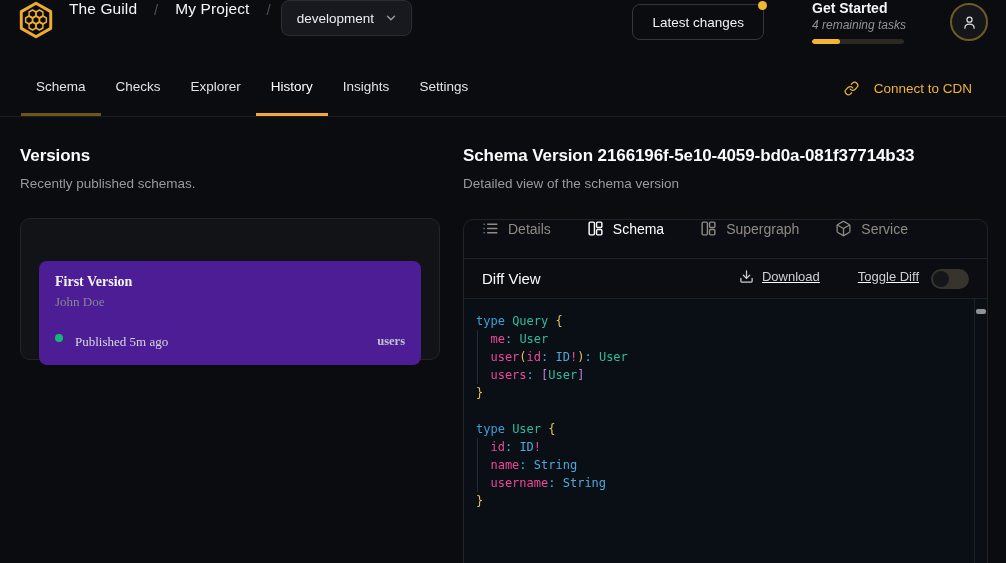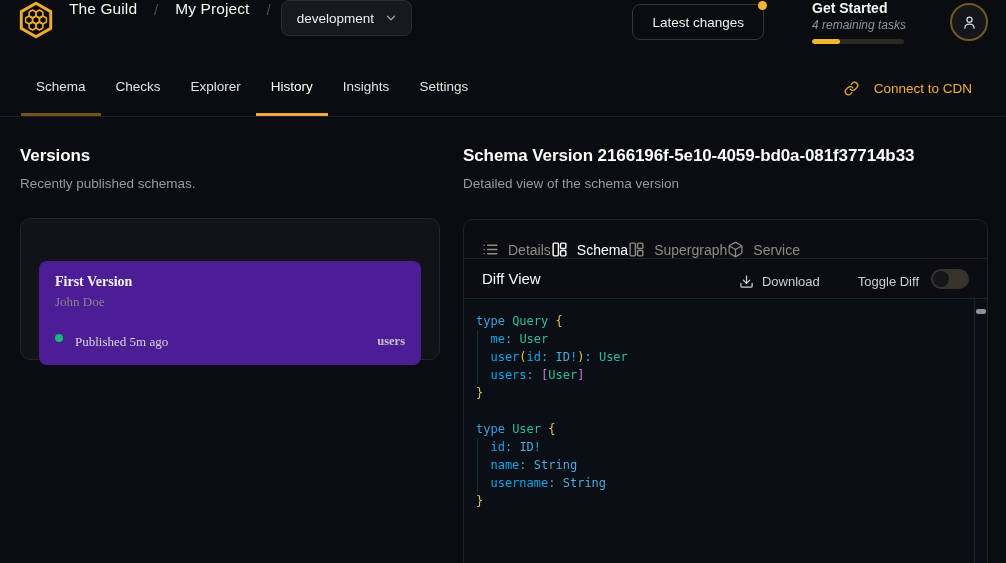--- a/index.html
+++ b/index.html
@@ -69,46 +69,46 @@
   .version-item { background:#4c1d95; border-radius:8px; padding:13px 16px 15px; cursor:pointer;font-family:Liberation Serif, serif; }
   .vi-name { font-size:14px; font-weight:600; color:#f3f4f5; }
   .vi-author { font-size:13px; color:#85888e; margin-top:4px; }
   .vi-status { display:flex; align-items:flex-start; margin-top:24px; }
   .vi-dot { width:8px; height:8px; border-radius:50%; background:#17b877; }
   .vi-text { margin-left:12px; font-size:13px; color:#d6d9db; }
   .vi-badge { margin-left:auto; font-size:12.5px; font-weight:700; color:#c2c5c9; }
 
   .right-col { flex:1; margin-left:23px; min-width:0; }
   .panel { margin-top:26px; border:1px solid #202227; border-radius:10px; height:360px; display:flex; flex-direction:column; overflow:hidden; background:#0b0d12; }
-  .panel-tabs { height:39px; flex-shrink:0; display:flex; align-items:flex-end; padding:0 18px; border-bottom:1px solid #1f2126; }
+  .panel-tabs { height:39px; flex-shrink:0; display:flex; align-items:flex-start; gap:36px; padding:0 18px; border-bottom:1px solid #1f2126; }
   .panel-tab { display:flex; align-items:center; gap:9px; font-size:14px; color:#8f8a83; cursor:pointer; }
   .panel-tab.active { color:#ffffff; font-weight:500; }
   .diff-row { height:40px; flex-shrink:0; display:flex; align-items:center; padding:0 18px; border-bottom:1px solid #1f2126; }
   .diff-title { font-size:15px; font-weight:400; color:#fafbfc; }
-  .diff-actions { margin-left:auto; display:flex; align-items:flex-end; }
+  .diff-actions { margin-left:auto; display:flex; align-items:flex-start;text-decoration:underline; }
   .download-btn { display:flex; align-items:center; gap:8px; font-size:13px; color:#ccced2; cursor:pointer; background:none; border:none; font-family:inherit; }
   .toggle-label { margin-left:38px; font-size:13px; color:#ccced2; }
   .switch { margin-left:12px; width:38px; height:20px; border-radius:10px; background:#37342e; position:relative; cursor:pointer; }
   .switch .knob { position:absolute; top:2px; left:2px; width:16px; height:16px; border-radius:50%; background:#15161a; }
 
   
   .code-wrap { position:relative; flex:1; background:#0a0e15; overflow:hidden; }
   .code {
     font-family:"DejaVu Sans Mono", monospace; font-size:12px; line-height:18px;
     padding:13px 26px 10px 12px; color:#d3d7dc; white-space:pre;
   }
   .code-line { min-height:18px; }
   .tok-kw  { color:#3f9ed8; }
   .tok-typ { color:#2ebd9c; }
   .tok-brc { color:#e4c15c; }
   .tok-prn { color:#e4c15c; }
   .tok-brk { color:#c678dd; }
   .tok-col { color:#4fa8d8; }
   .tok-scl { color:#4fa8d8; }
-  .tok-pln { color:#0ea5e9; }
+  .tok-pln { color:#ec4899; }
   .indent-guide { position:absolute; width:1px; background:#232a36; left:13px; }
   .scroll-strip { position:absolute; top:0; right:0; bottom:0; width:13px; border-left:1px solid #1d2027; }
   .scroll-thumb { position:absolute; top:10px; left:1px; width:10px; height:5px; border-radius:2px; background:#8e9196; cursor:pointer; }
 </style>
 </head>
 <body>
 
 <div class="header">
   <svg class="logo" viewBox="0 0 44 44">
     <polygon points="22,3.5 38.2,12.8 38.2,31.2 22,40.5 5.8,31.2 5.8,12.8" fill="none" stroke="#f0ad2d" stroke-width="3.2" stroke-linejoin="round"></polygon>

